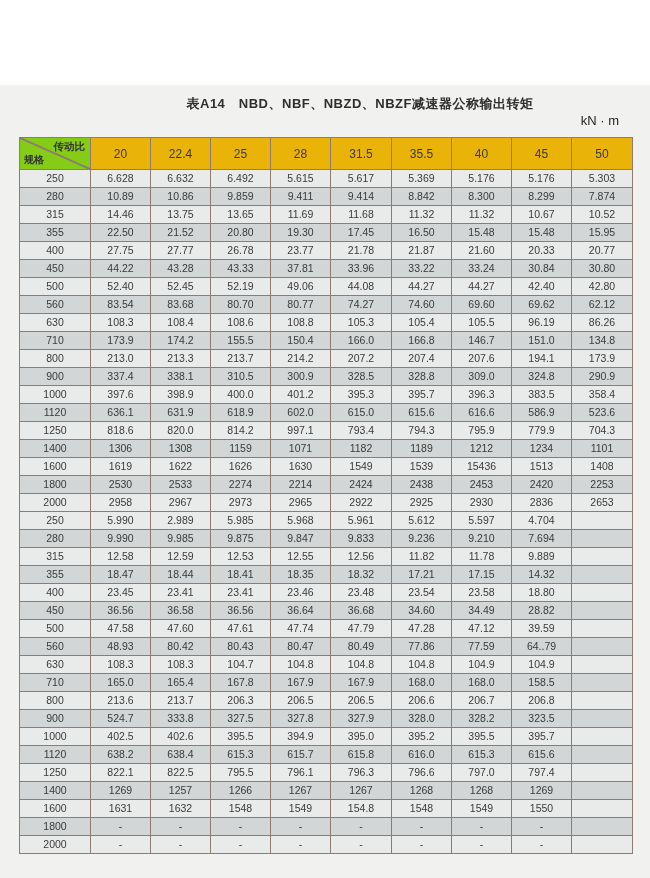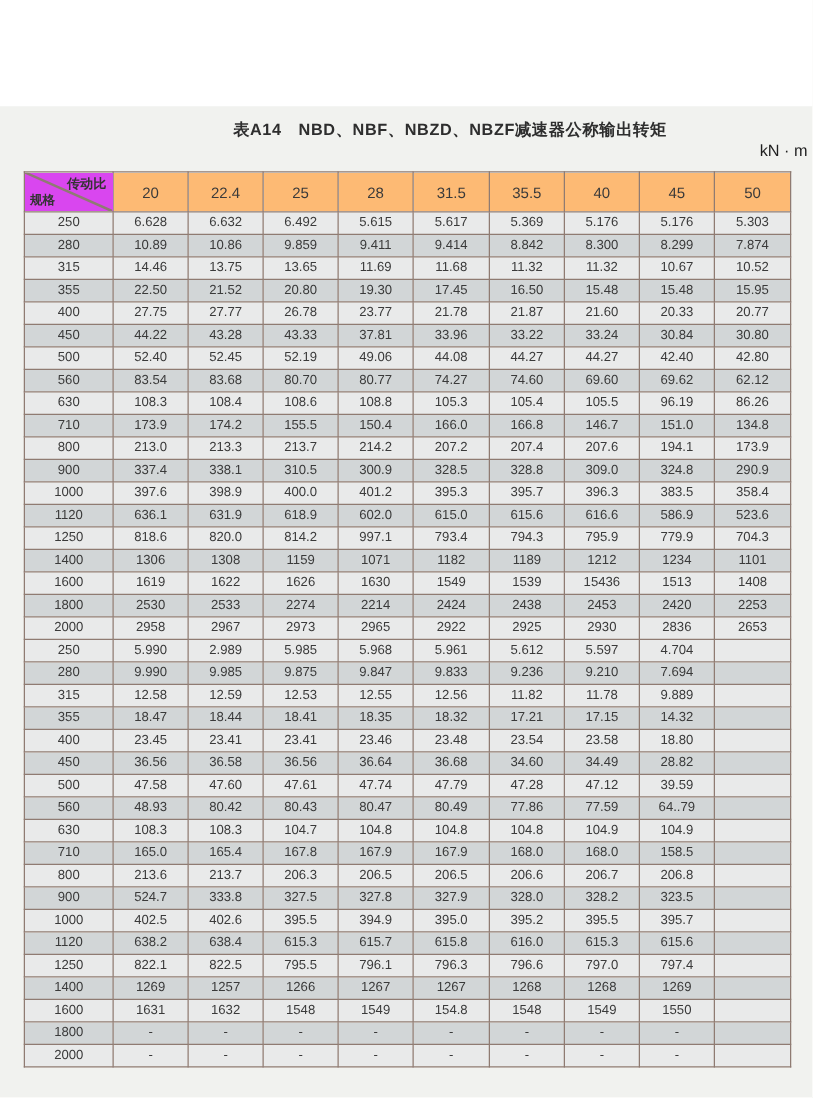--- a/index.html
+++ b/index.html
@@ -22,21 +22,21 @@
     width: 100%;
     text-align: center;
     font-size: 13px;
     font-weight: bold;
     color: #2e2e2e;
     letter-spacing: 0.5px;
     padding-left: 35px;
   }
   .unit-label {
     position: absolute;
-    top: 113px; right: 4px;
+    top: 113px; right: 31px;
     font-size: 13px;
     color: #1f1f1f;
   }
   .table-wrap {
     position: absolute;
     top: 137px; left: 19px;
     width: 613px;
   }
   table.torque {
     width: 613px;
@@ -47,29 +47,29 @@
     border: 1px solid #8f7b72;
     padding: 0;
     text-align: center;
     vertical-align: middle;
     color: #3a3a3a;
     overflow: hidden;
     white-space: nowrap;
   }
   table.torque { border: 1px solid #6e625c; }
   thead th {
-    background: #fdba74;
+    background: #eab308;
     height: 31px;
     font-size: 12px;
     font-weight: normal;
     color: #333333;
   }
   thead th.corner {
     position: relative;
-    background: #d946ef;
+    background: #84cc16;
     margin-left: 20px;
   }
   .corner-svg {
     position: absolute;
     left: 0; top: 0;
     width: 100%; height: 100%;
   }
   .corner-top {
     position: absolute;
     top: 2px; right: 5px;

